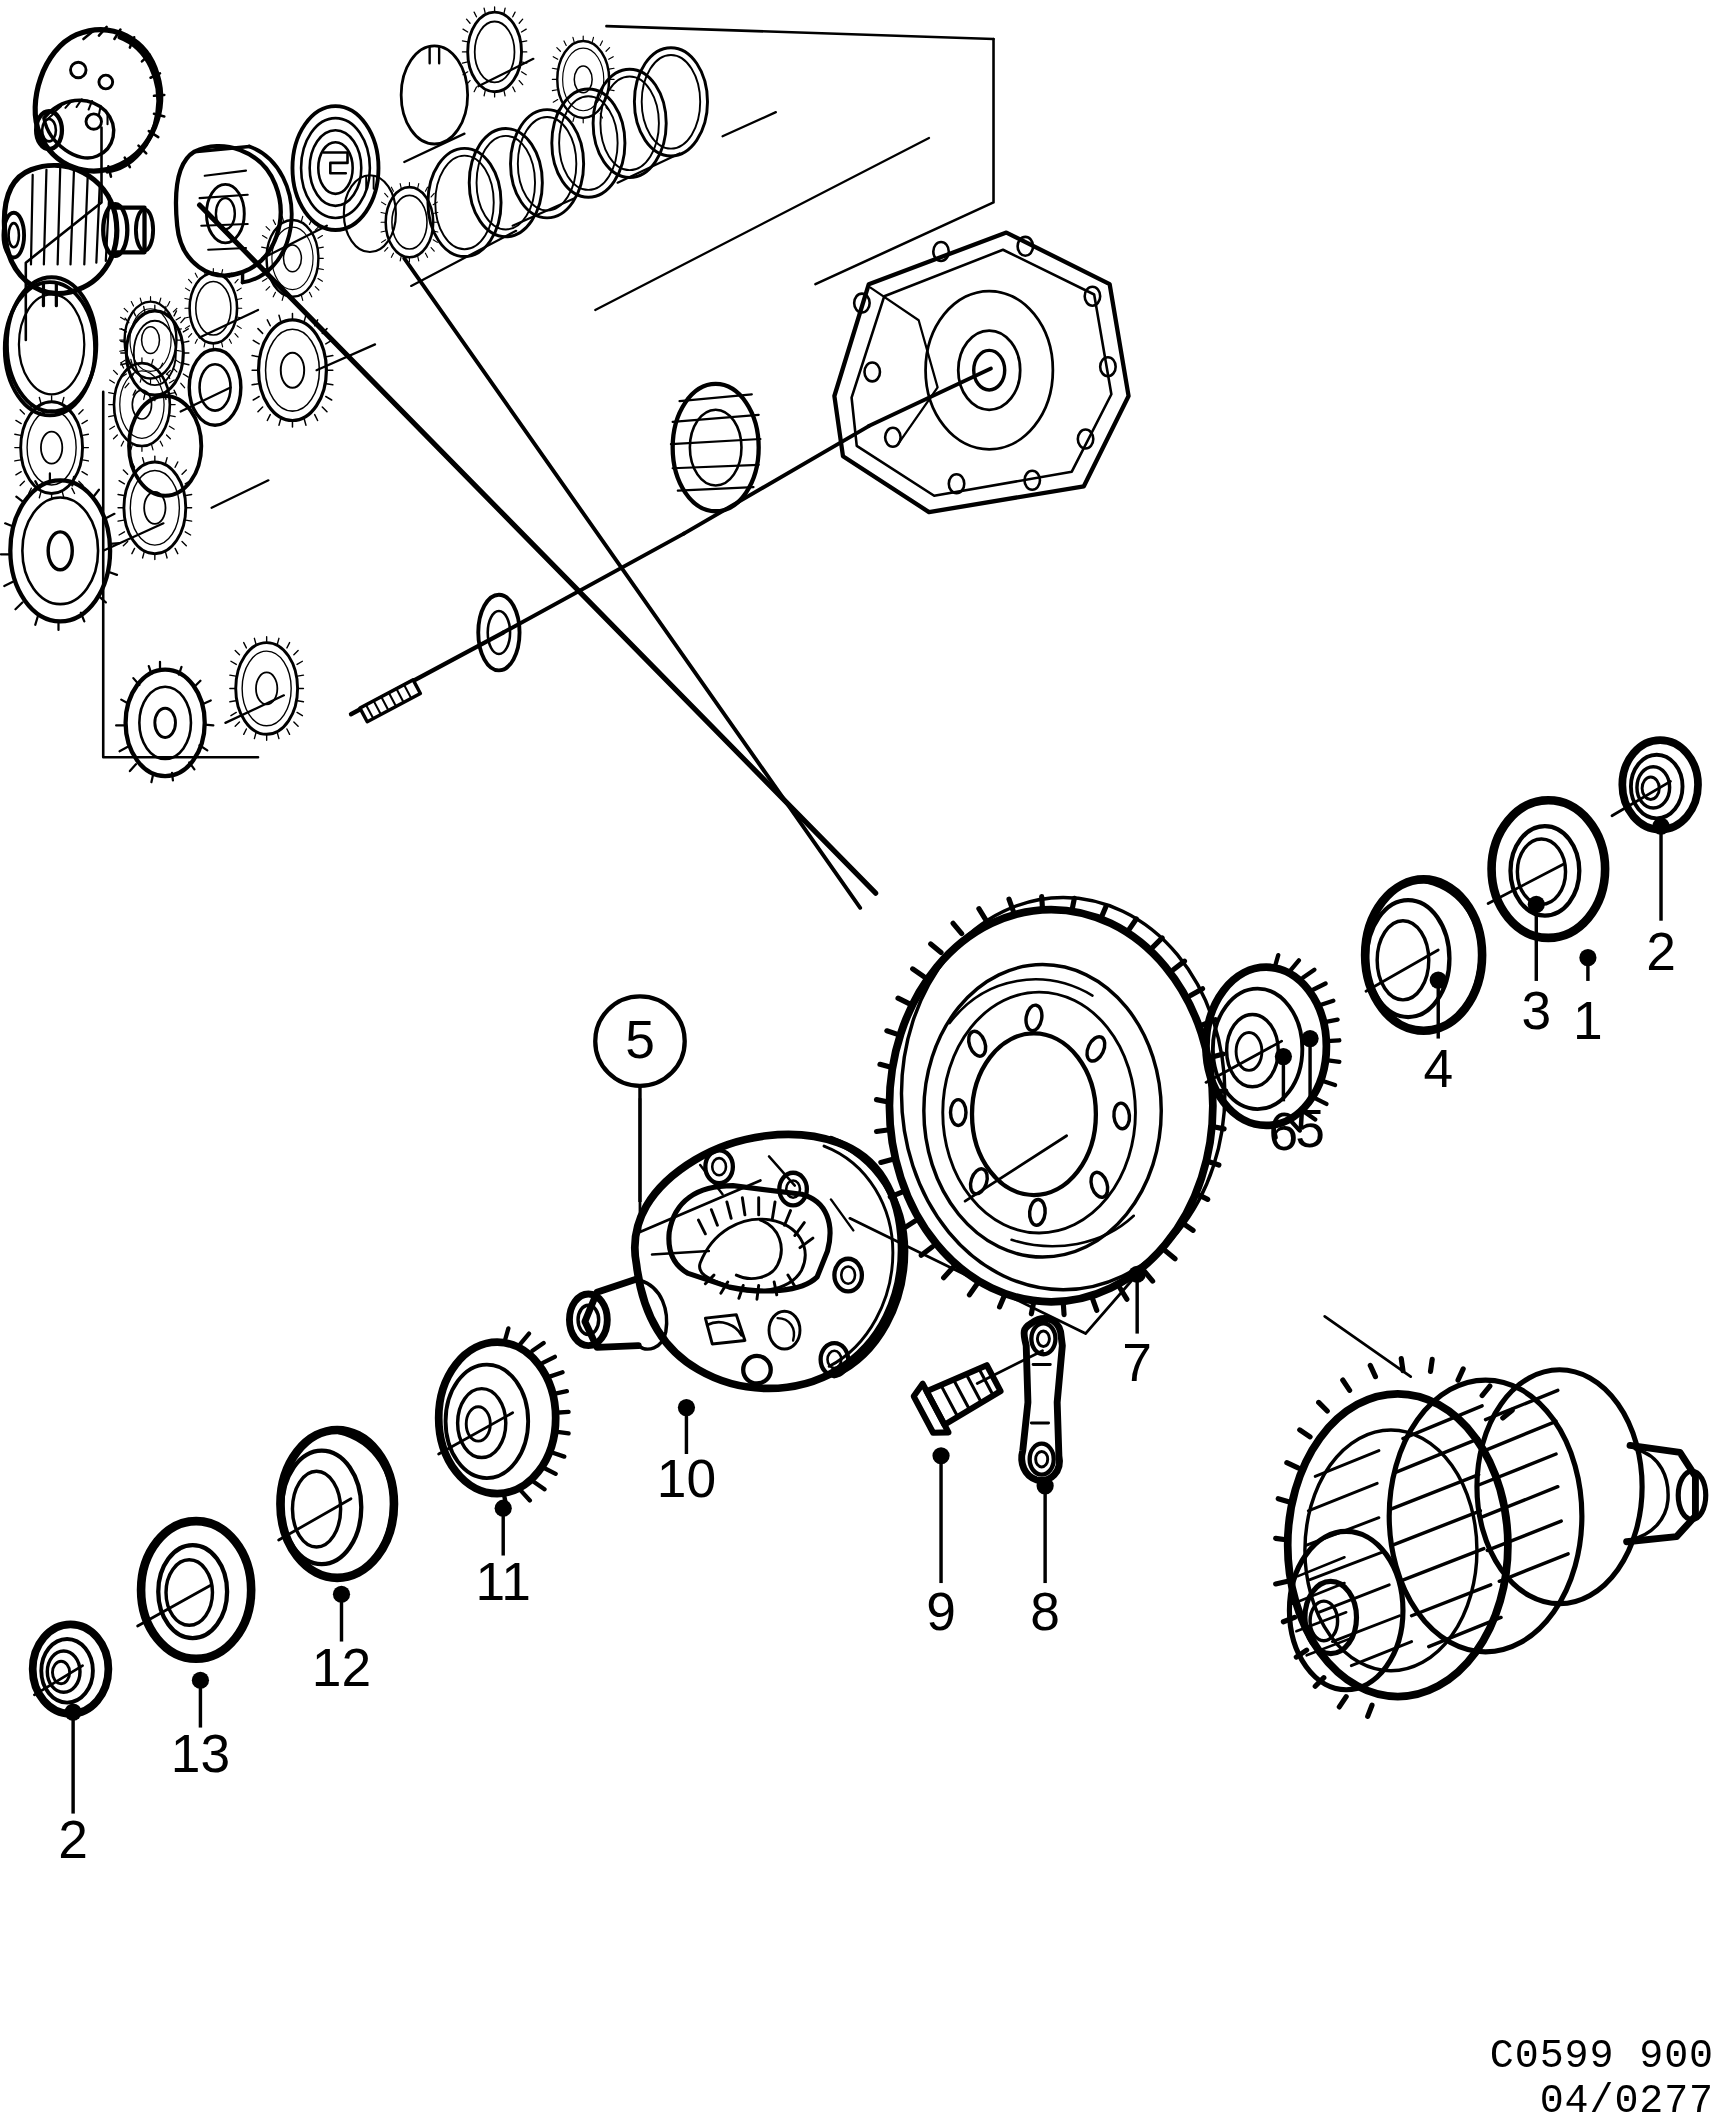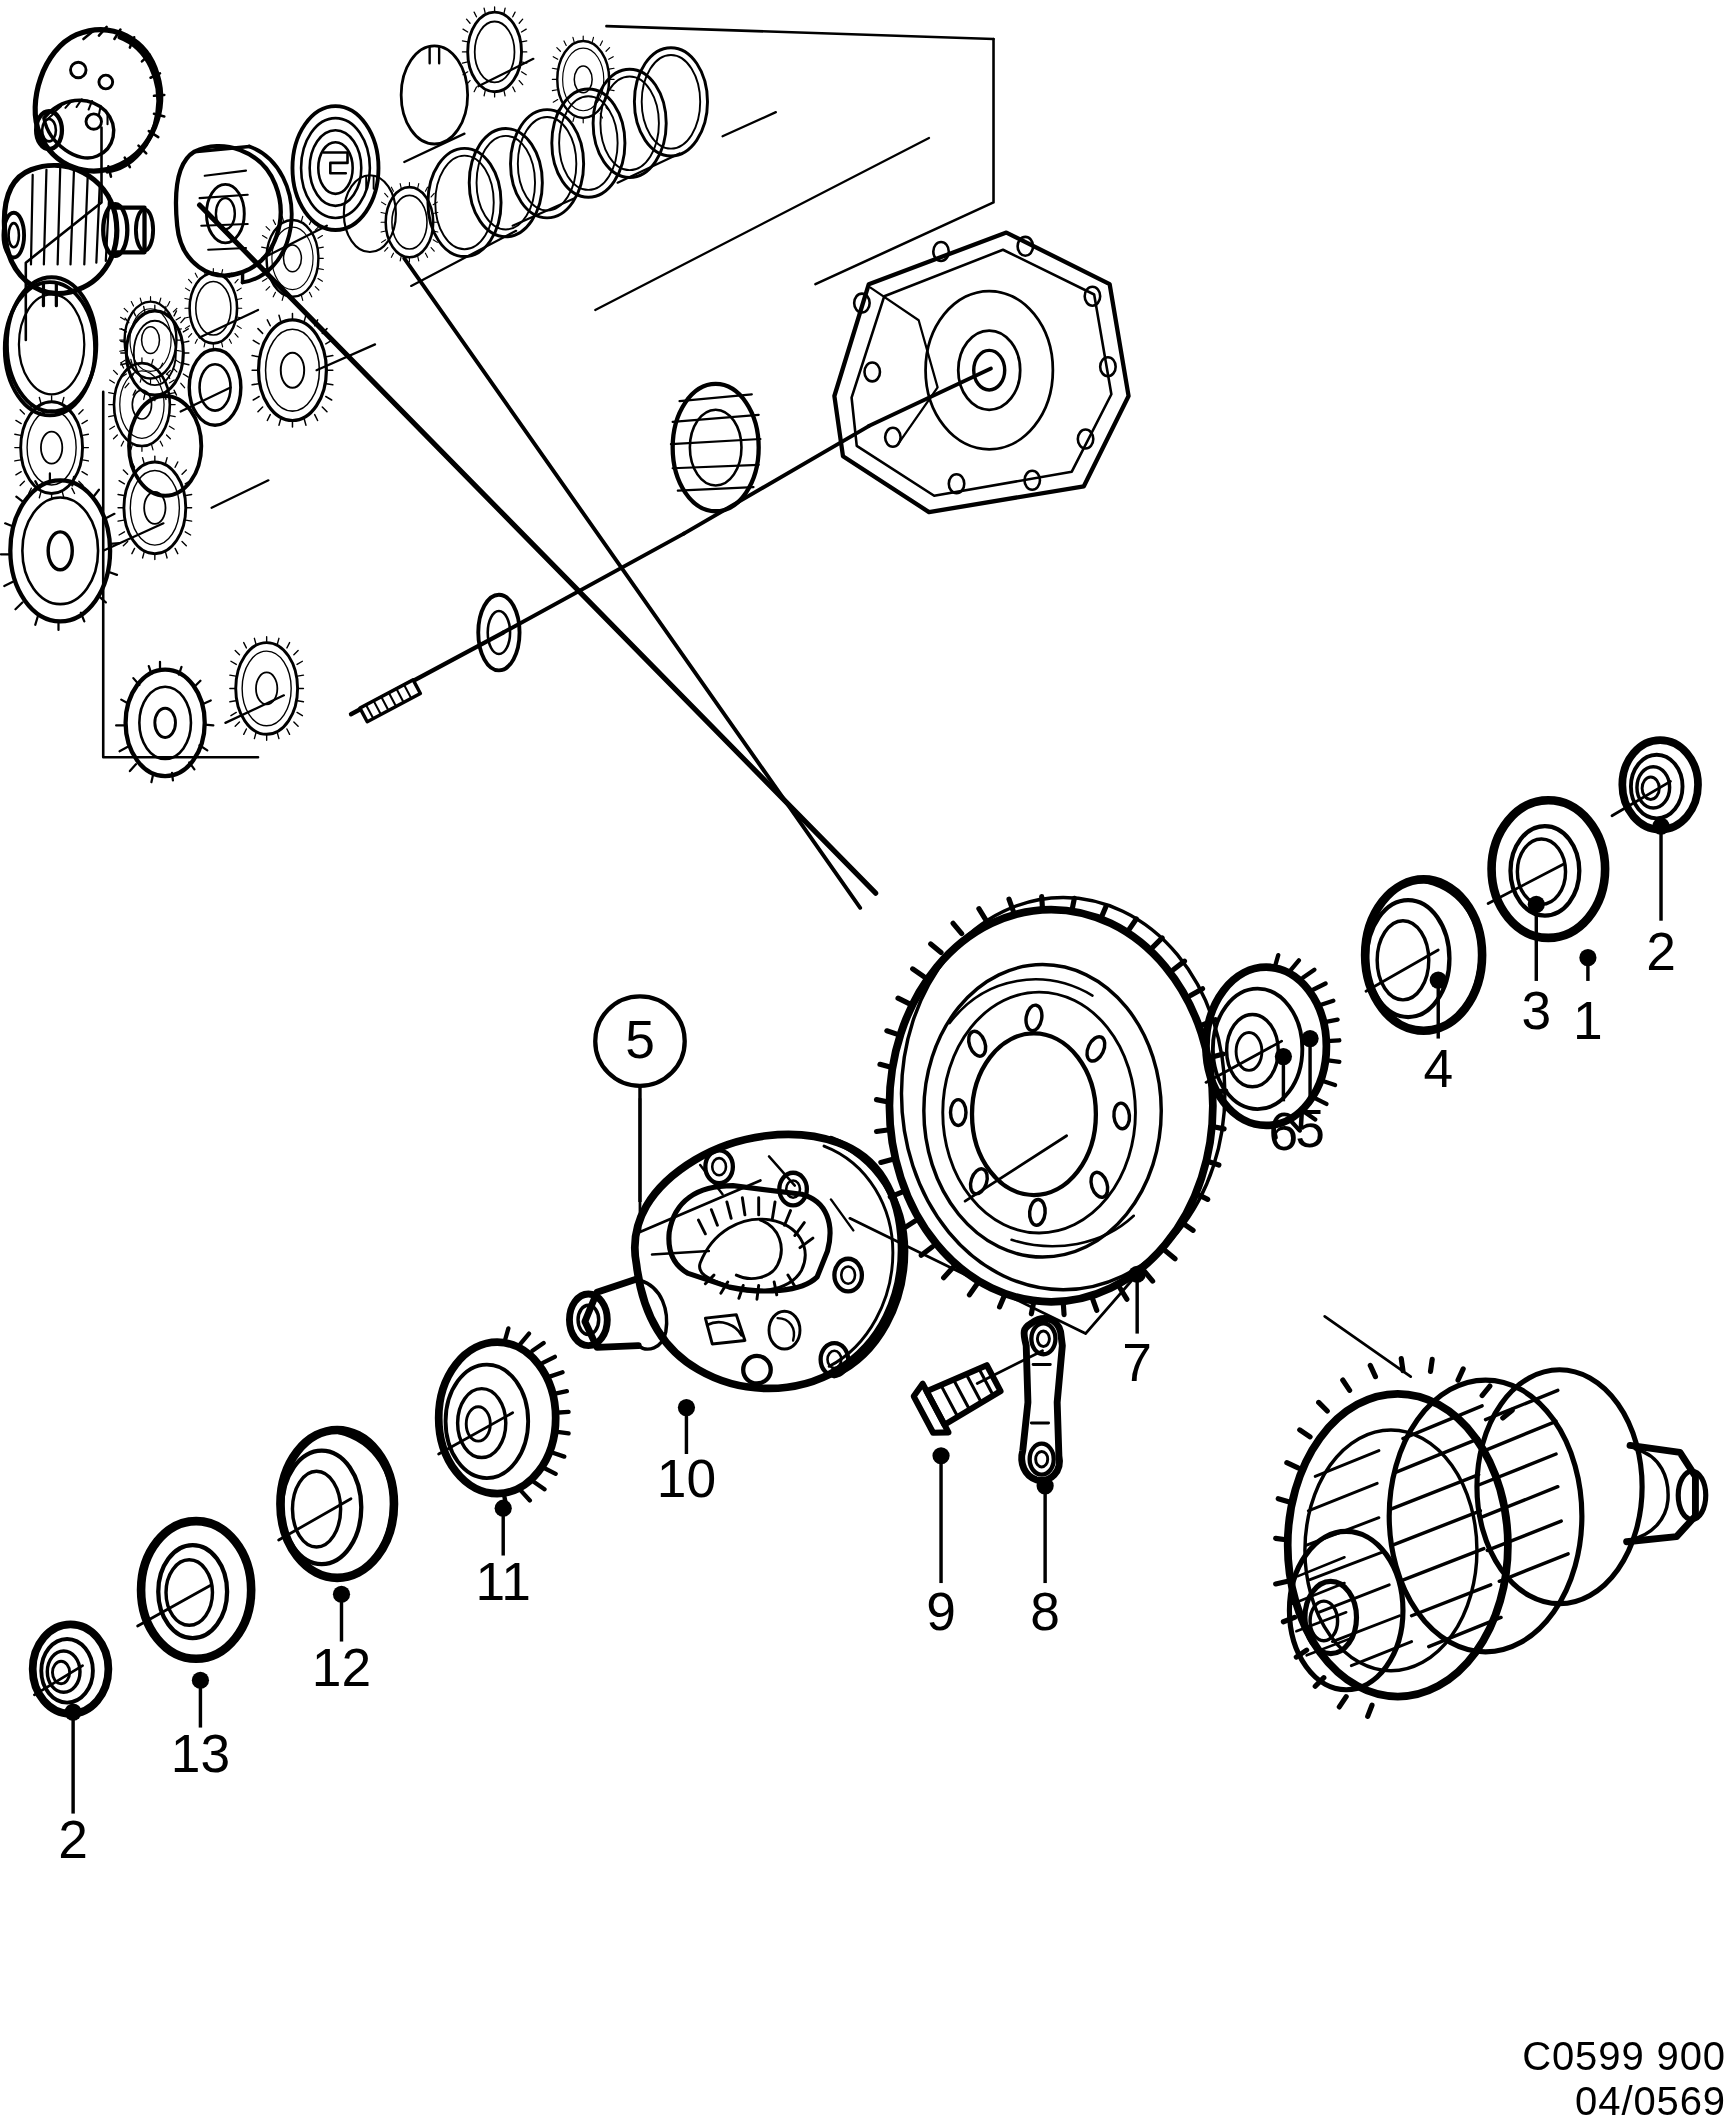--- a/index.html
+++ b/index.html
@@ -2,22 +2,22 @@
 <html style="font-size:13.8px"><head>
 <meta charset="utf-8">
 <style>
   html,body{margin:0;padding:0;background:#fff;}
   body{width:1735px;height:2127px;position:relative;overflow:hidden;
        font-family:"Liberation Sans","DejaVu Sans",sans-serif;color:#000;}
   #stage{position:absolute;inset:0;width:1735px;height:2127px;}
   svg.layer{position:absolute;left:0;top:0;width:1735px;height:2127px;}
   .callout-num{font-size:62px;font-weight:400;fill:#000;
                font-family:"Liberation Sans","DejaVu Sans",sans-serif;}
-  .caption{position:absolute;right:9px;text-align:right;font-size:40px;
-           letter-spacing:0.9px;font-family:Liberation Sans, sans-serif;}
+  .caption{position:absolute;right:21px;text-align:right;font-size:40px;
+           letter-spacing:0.9px;font-family:Liberation Mono, monospace;}
   #cap1{top:2034px;}
   #cap2{top:2079px;}
 </style>
 </head>
 <body>
 
 <div id="stage">
 
   <svg class="layer" viewBox="0 0 2017 2472" aria-hidden="true">
     <defs>
@@ -615,16 +615,16 @@
         <text x="85" y="2160" text-anchor="middle" class="callout-num">2</text>
       </g>
       <g>
         <circle cx="744" cy="1210" r="52" fill="#fff" stroke="#000" stroke-width="5"></circle>
         <line x1="744" y1="1262" x2="744" y2="1397" stroke="#000" stroke-width="4"></line>
         <text x="744" y="1230" text-anchor="middle" class="callout-num">5</text>
       </g>
     </svg>
 
   <div class="caption" id="cap1">C0599 900</div>
-  <div class="caption" id="cap2">04/0569</div>
+  <div class="caption" id="cap2">04/0277</div>
 
 </div>
 
 
 </body></html>

